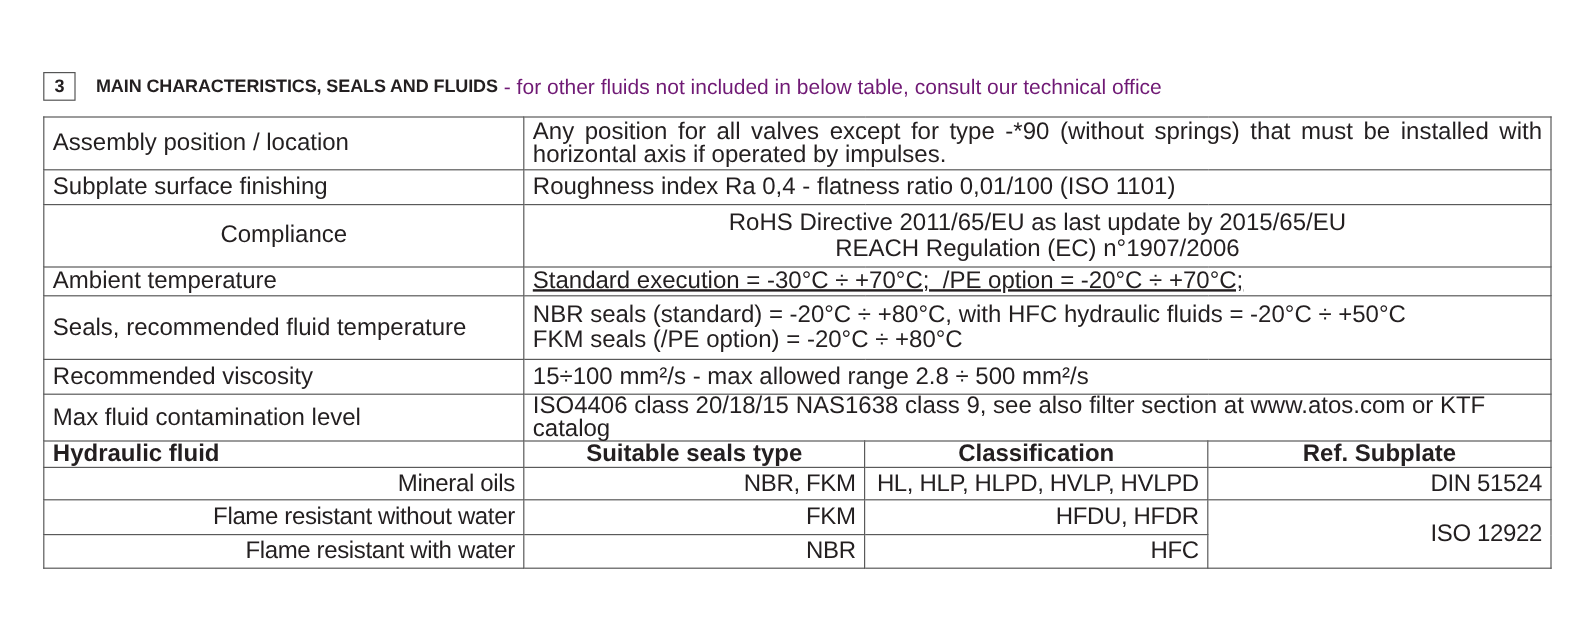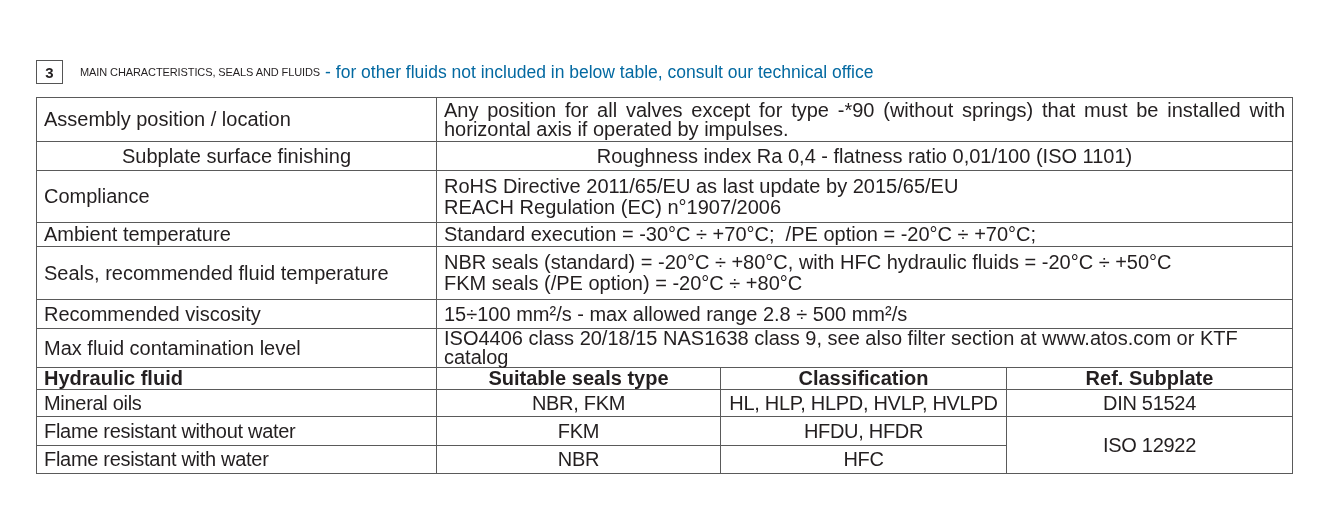--- a/index.html
+++ b/index.html
@@ -1,31 +1,31 @@
 <!DOCTYPE html>
 <html><head>
 <meta charset="utf-8">
 <style>
   html, body { margin:0; padding:0; background:#ffffff; }
   body { width:1325px; height:523px; position:relative; font-family:"Liberation Sans", sans-serif; color:#231f20; overflow:hidden; }
   .section-header { position:absolute; left:36px; top:59px; height:26px; display:flex; align-items:center; white-space:nowrap; }
   .section-num { width:27px; height:24px; border:1px solid #555; box-sizing:border-box; display:flex; align-items:center; justify-content:center; font-weight:bold; font-size:15px; margin-right:17px; }
-  .section-title { font-weight:normal; font-size:11px; letter-spacing:-0.1px; }
-  .section-sub { font-size:17.5px; font-weight:normal; margin-left:5px; color:#0369a1; }
+  .section-title { font-weight:bold; font-size:15px; letter-spacing:-0.1px; }
+  .section-sub { font-size:17.5px; font-weight:normal; margin-left:5px; color:#701a75; }
   table { position:absolute; left:36px; top:97px; width:1256px; border-collapse:collapse; table-layout:fixed; font-size:20px; }
   td, th { border:1px solid #5a5a5a; padding:0 7px; vertical-align:middle; line-height:19px; font-weight:normal; color:#231f20; }
   td.label { width:386px; }
   .two-line { line-height:21px; }
-  .r1 { height:44px; } .r2 { height:29px;text-align:center; } .r3 { height:52px; } .r4 { height:24px; }
+  .r1 { height:44px; } .r2 { height:29px; } .r3 { height:52px;text-align:center; } .r4 { height:24px; }
   .r5 { height:53px; } .r6 { height:29px; } .r7 { height:28px; }
   .h { height:22px; } .f1 { height:27px; } .f2 { height:29px; } .f3 { height:28px; }
   th { font-weight:bold; }
   th.left { text-align:left; }
   .center { text-align:center; }
-  .cond { letter-spacing:-0.3px; }
+  .cond { letter-spacing:-0.3px;text-align:right; }
 </style>
 </head>
 <body>
 
 <div class="section-header">
   <div class="section-num">3</div>
   <span class="section-title">MAIN CHARACTERISTICS, SEALS AND FLUIDS</span>
   <span class="section-sub">- for other fluids not included in below table, consult our technical office</span>
 </div>
 
@@ -47,21 +47,21 @@
   </tr>
   <tr class="r3">
     <td>Compliance</td>
     <td colspan="3" class="two-line">
       <div>RoHS Directive 2011/65/EU as last update by 2015/65/EU</div>
       <div>REACH Regulation (EC) n°1907/2006</div>
     </td>
   </tr>
   <tr class="r4">
     <td>Ambient temperature</td>
-    <td colspan="3" style="white-space:pre;">Standard execution = -30°C ÷ +70°C;  /PE option = -20°C ÷ +70°C;</td>
+    <td colspan="3" style="white-space:pre;text-decoration:underline;">Standard execution = -30°C ÷ +70°C;  /PE option = -20°C ÷ +70°C;</td>
   </tr>
   <tr class="r5">
     <td>Seals, recommended fluid temperature</td>
     <td colspan="3" class="two-line">
       <div>NBR seals (standard) = -20°C ÷ +80°C, with HFC hydraulic fluids = -20°C ÷ +50°C</div>
       <div>FKM seals (/PE option) = -20°C ÷ +80°C</div>
     </td>
   </tr>
   <tr class="r6">
     <td>Recommended viscosity</td>

